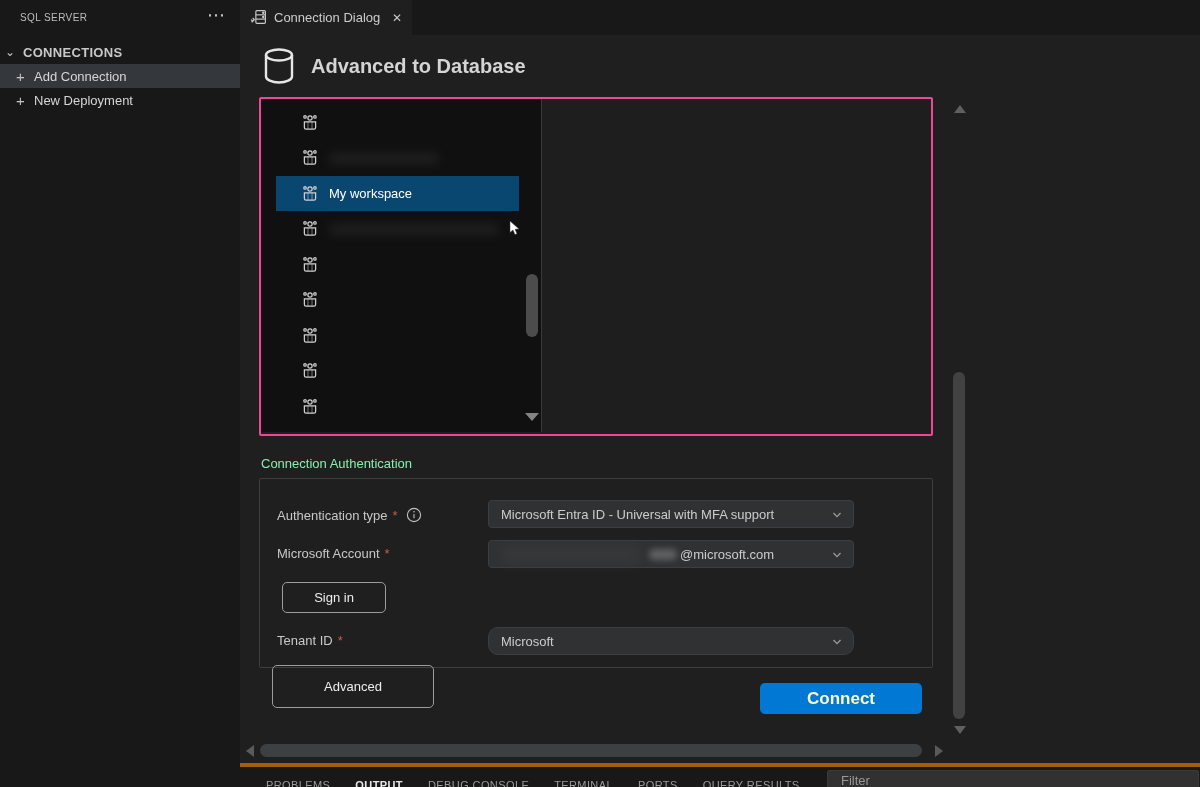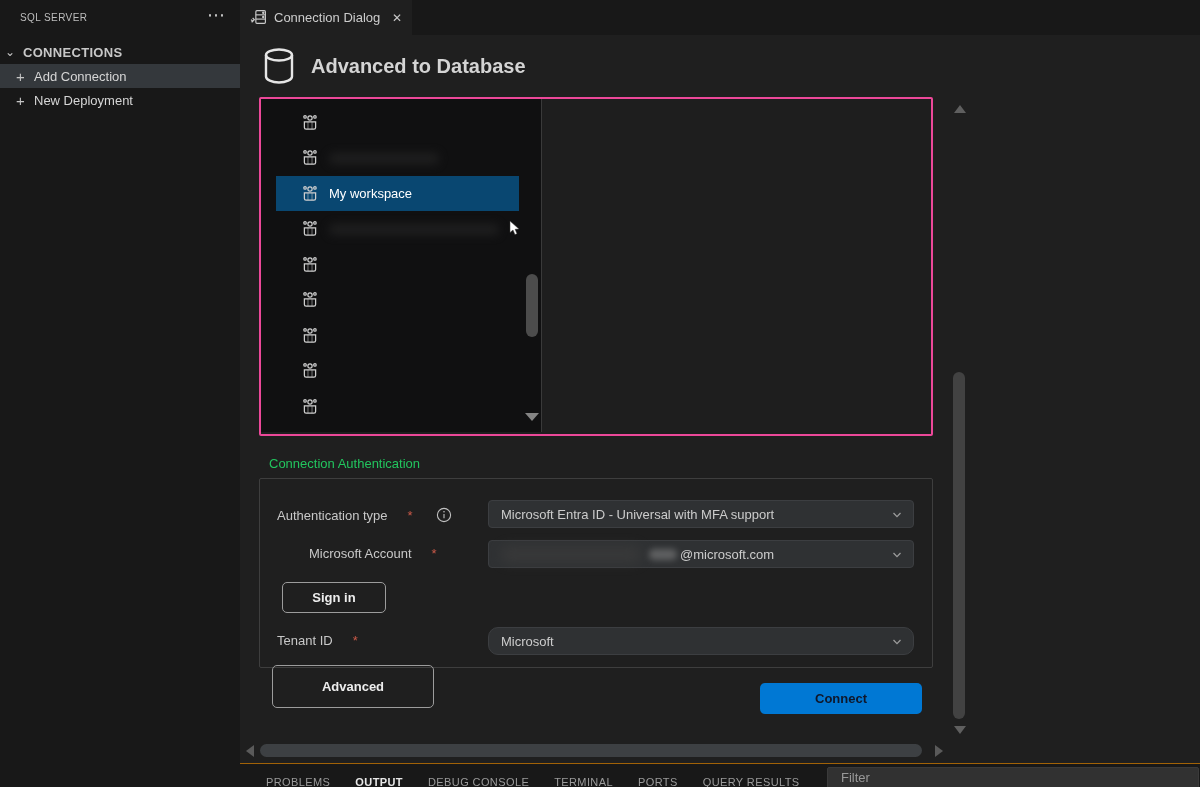--- a/index.html
+++ b/index.html
@@ -50,58 +50,58 @@
   .ws-smudge { height:11px; border-radius:5px; background:#232323; filter:blur(5px); opacity:.8; }
   .list-thumb { position:absolute; left:265px; top:175px; width:12px; height:63px;
                 background:#4c4c4c; border-radius:6px; cursor:pointer; }
   .list-down { position:absolute; left:264px; top:314px; width:0; height:0; cursor:pointer;
                border-left:7px solid transparent; border-right:7px solid transparent; border-top:8px solid #848484; }
 
   
   .mouse-cursor { position:absolute; left:269px; top:185px; width:12px; height:17px; pointer-events:none; }
 
   
-  .auth-heading { position:absolute; left:29px; top:421px; color:#22c55e; }
+  .auth-heading { position:absolute; left:21px; top:421px; color:#86efac; }
   .box2 { position:absolute; left:19px; top:443px; width:674px; height:190px;
           border:1px solid #3e3e3e; border-radius:2px; }
-  .f-label { position:absolute; left:17px; color:#c8c8c8; display:flex; align-items:center; gap:20px; }
+  .f-label { position:absolute; left:17px; color:#c8c8c8; display:flex; align-items:center; gap:5px; }
   .req { color:#ca5948; }
   .info-icon { width:16px; height:16px; margin-left:3px; }
-  .dropdown { position:absolute; left:228px; width:426px; height:28px;
+  .dropdown { position:absolute; left:228px; width:366px; height:28px;
               background:#2f3133; border:1px solid #3c3e41; border-radius:4px;
               display:flex; align-items:center; padding:0 28px 0 12px; color:#cccccc; cursor:pointer; }
   .dd-chevron { position:absolute; right:9px; top:7px; width:14px; height:14px; }
   .redact-blob { width:140px; height:17px; background:#3b3b3b; border-radius:8px; filter:blur(6px); opacity:.75; }
   .redact-smudge { width:28px; height:11px; background:#9a9a9a; border-radius:5px; filter:blur(3px); opacity:.45; margin:0 3px 0 8px; }
 
   .btn-outline { position:absolute; background:transparent; border:1px solid #9c9c9c; border-radius:5px;
-                 color:#ededed; font-weight:bold; font-size:13px; display:flex; align-items:center;
+                 color:#ededed; font-weight:normal; font-size:13px; display:flex; align-items:center;
                  justify-content:center; cursor:pointer; font-family:"Liberation Sans", sans-serif; }
   .signin-btn { left:22px; top:103px; width:104px; height:31px; }
   .advanced-btn { left:32px; top:630px; width:162px; height:43px; }
   .connect-btn { position:absolute; left:520px; top:648px; width:162px; height:31px;
-                 background:#0078d4; border:none; border-radius:5px; color:#0f172a; font-weight:bold;
-                 font-size:13px; display:flex; align-items:center; justify-content:center; cursor:pointer; }
+                 background:#0078d4; border:none; border-radius:5px; color:#fef9c3; font-weight:bold;
+                 font-size:17px; display:flex; align-items:center; justify-content:center; cursor:pointer; }
 
   
   .v-thumb { position:absolute; left:713px; top:337px; width:12px; height:347px;
              background:#424242; border-radius:6px; cursor:pointer; }
   .v-up   { position:absolute; left:714px; top:70px;  width:0; height:0;
             border-left:6px solid transparent; border-right:6px solid transparent; border-bottom:8px solid #5f5f5f; cursor:pointer; }
   .v-down { position:absolute; left:714px; top:691px; width:0; height:0;
             border-left:6px solid transparent; border-right:6px solid transparent; border-top:8px solid #5f5f5f; cursor:pointer; }
   .h-thumb { position:absolute; left:20px; top:709px; width:662px; height:13px;
              background:#3d4043; border-radius:7px; cursor:pointer; }
   .h-left  { position:absolute; left:6px;  top:710px; width:0; height:0;
              border-top:6px solid transparent; border-bottom:6px solid transparent; border-right:8px solid #5a5a5a; cursor:pointer; }
   .h-right { position:absolute; left:695px; top:710px; width:0; height:0;
              border-top:6px solid transparent; border-bottom:6px solid transparent; border-left:8px solid #5a5a5a; cursor:pointer; }
 
   
-  .panel { left:240px; top:763px; width:960px; height:24px; background:#181818; border-top:1px solid #a16207; }
+  .panel { left:240px; top:763px; width:960px; height:24px; background:#181818; border-top:4px solid #a16207; }
   .panel-tabs { position:absolute; left:26px; top:12px; display:flex; gap:25px; }
   .panel-tab { font-size:11px; color:#9b9b9b; letter-spacing:.4px; white-space:nowrap; cursor:pointer; }
   .panel-tab.active { color:#e7e7e7; font-weight:bold; }
   .filter-input { position:absolute; left:587px; top:3px; width:372px; height:22px;
                   background:#313131; border:1px solid #3a3a3a; border-radius:2px;
                   color:#cccccc; font-size:13px; padding:0 0 2px 13px; outline:none;
                   font-family:"Liberation Sans", sans-serif; }
   .filter-input::placeholder { color:#989898; }
 </style>
 </head>
@@ -260,21 +260,21 @@
           <circle cx="8" cy="4.7" r="0.8" fill="#c0c0c0" stroke="none"></circle>
         </svg>
       </div>
       <div class="dropdown" style="top:21px;">
         <span>Microsoft Entra ID - Universal with MFA support</span>
         <svg class="dd-chevron" viewBox="0 0 14 14" fill="none" stroke="#9c9c9c" stroke-width="1.3">
           <path d="M3.5 5 L7 8.6 L10.5 5"></path>
         </svg>
       </div>
 
-      <div class="f-label" style="top:67px;margin-left:32px;">
+      <div class="f-label" style="top:67px;">
         <span>Microsoft Account</span>
         <span class="req">*</span>
       </div>
       <div class="dropdown" style="top:61px;">
         <span class="redact-blob"></span>
         <span class="redact-smudge"></span>
         <span>@microsoft.com</span>
         <svg class="dd-chevron" viewBox="0 0 14 14" fill="none" stroke="#9c9c9c" stroke-width="1.3">
           <path d="M3.5 5 L7 8.6 L10.5 5"></path>
         </svg>

